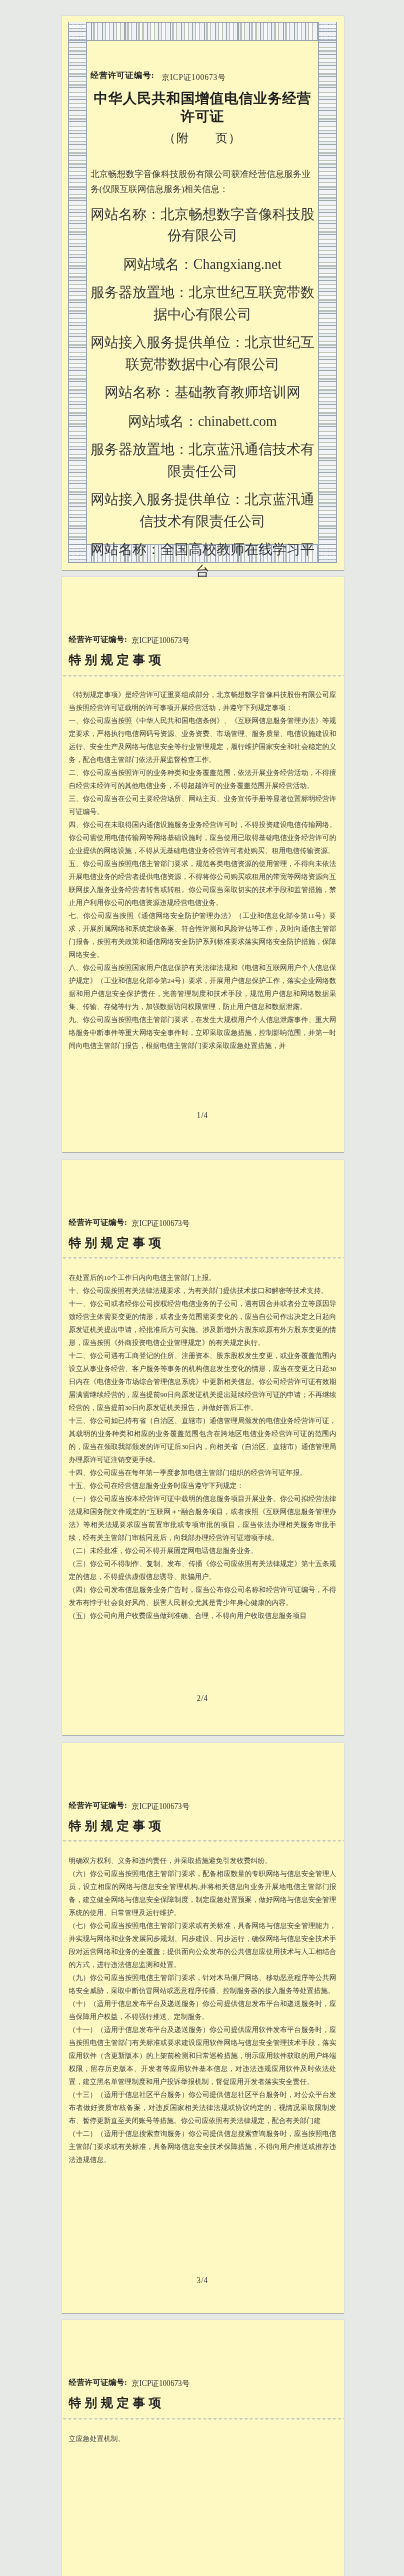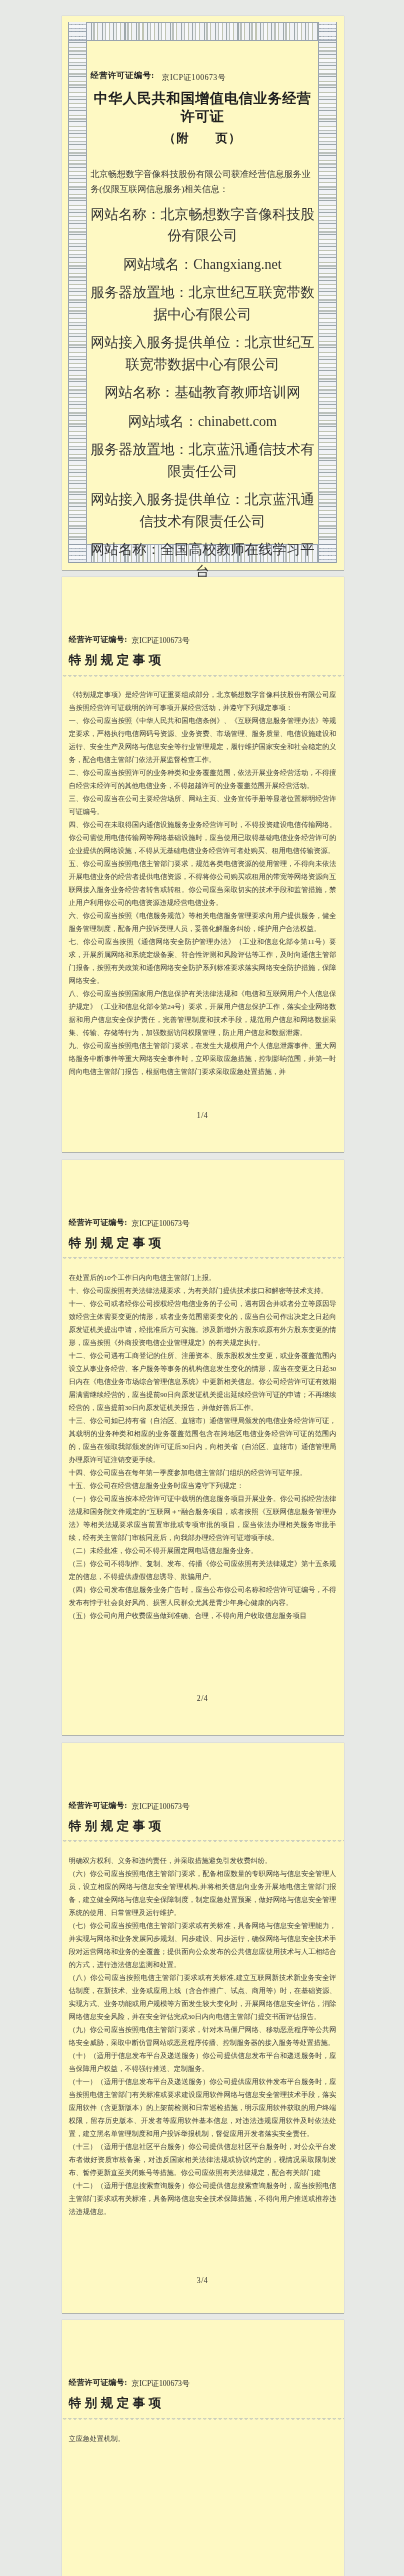--- a/index.html
+++ b/index.html
@@ -44,21 +44,21 @@
   .band-top{top:6.2px;left:6.2px;right:6.2px;height:17.5px;}
   .band-bottom{bottom:6.2px;left:6.2px;right:6.2px;height:17.5px;}
   .band-left{top:6.2px;bottom:6.2px;left:6.2px;width:17.5px;}
   .band-right{top:6.2px;bottom:6.2px;right:6.2px;width:17.5px;}
 
   .cert-content{position:relative;padding:31px 29px 0 29px;}
   .cert-no-row{margin-top:23px;font-size:8.2px;color:#222;}
   .cert-no-label{font-weight:bold;letter-spacing:0.5px;}
   .cert-no-value{font-size:7.7px;position:relative;top:2.6px;margin-left:5.2px;letter-spacing:0.5px;color:#2c2c2c;}
   .cert-title{margin:9.3px 0 0 0;text-align:center;font-size:14px;font-weight:bold;color:#1f1f1f;letter-spacing:0.5px;}
-  .cert-subtitle{margin-top:4.1px;text-align:center;font-size:12px;font-weight:bold;color:#1f1f1f;letter-spacing:1px;}
+  .cert-subtitle{margin-top:4.1px;text-align:center;font-size:12px;font-weight:normal;color:#1f1f1f;letter-spacing:1px;}
   .cert-intro{margin:20.6px 0 7.2px 0;font-size:8.8px;line-height:1.65;color:#343434;}
   .entry{margin:0 0 6.7px 0;font-size:14px;line-height:1.55;color:#343434;text-align:center;}
 
   
   .prov{padding:0 7.2px;}
   .prov-0{height:575px;}
   .prov-1{height:575px;}
   .prov-2{height:570px;}
   .prov-3{height:550px;}
   .prov-head{padding-top:58px;font-size:7.7px;color:#222;}
@@ -122,21 +122,20 @@
       <div class="prov-head"><span class="prov-no-label">经营许可证编号:</span><span class="prov-no-value">京ICP证100673号</span></div>
       <div class="prov-title">特别规定事项</div>
       <div class="zigzag-divider"></div>
       <div class="prov-body">
         <p class="prov-para">《特别规定事项》是经营许可证重要组成部分，北京畅想数字音像科技股份有限公司应当按照经营许可证载明的许可事项开展经营活动，并遵守下列规定事项：</p>
         <p class="prov-para">一、你公司应当按照《中华人民共和国电信条例》、《互联网信息服务管理办法》等规定要求，严格执行电信网码号资源、业务资费、市场管理、服务质量、电信设施建设和运行、安全生产及网络与信息安全等行业管理规定，履行维护国家安全和社会稳定的义务，配合电信主管部门依法开展监督检查工作。</p>
         <p class="prov-para">二、你公司应当按照许可的业务种类和业务覆盖范围，依法开展业务经营活动，不得擅自经营未经许可的其他电信业务，不得超越许可的业务覆盖范围开展经营活动。</p>
         <p class="prov-para">三、你公司应当在公司主要经营场所、网站主页、业务宣传手册等显著位置标明经营许可证编号。</p>
         <p class="prov-para">四、你公司在未取得国内通信设施服务业务经营许可时，不得投资建设电信传输网络。你公司需使用电信传输网等网络基础设施时，应当使用已取得基础电信业务经营许可的企业提供的网络设施，不得从无基础电信业务经营许可者处购买、租用电信传输资源。</p>
         <p class="prov-para">五、你公司应当按照电信主管部门要求，规范各类电信资源的使用管理，不得向未依法开展电信业务的经营者提供电信资源，不得将你公司购买或租用的带宽等网络资源向互联网接入服务业务经营者转售或转租。你公司应当采取切实的技术手段和监管措施，禁止用户利用你公司的电信资源违规经营电信业务。</p>
-        <p class="prov-para">六、你公司应当按照《电信服务规范》等相关电信服务管理要求向用户提供服务，健全服务管理制度，配备用户投诉受理人员，妥善化解服务纠纷，维护用户合法权益。</p>
         <p class="prov-para">七、你公司应当按照《通信网络安全防护管理办法》（工业和信息化部令第11号）要求，开展所属网络和系统定级备案、符合性评测和风险评估等工作，及时向通信主管部门报备，按照有关政策和通信网络安全防护系列标准要求落实网络安全防护措施，保障网络安全。</p>
         <p class="prov-para">八、你公司应当按照国家用户信息保护有关法律法规和《电信和互联网用户个人信息保护规定》（工业和信息化部令第24号）要求，开展用户信息保护工作，落实企业网络数据和用户信息安全保护责任，完善管理制度和技术手段，规范用户信息和网络数据采集、传输、存储等行为，加强数据访问权限管理，防止用户信息和数据泄露。</p>
         <p class="prov-para">九、你公司应当按照电信主管部门要求，在发生大规模用户个人信息泄露事件、重大网络服务中断事件等重大网络安全事件时，立即采取应急措施，控制影响范围，并第一时间向电信主管部门报告，根据电信主管部门要求采取应急处置措施，并</p>
       </div>
       <div class="page-no">1/4</div>
     </section>
     <section class="page prov prov-1">
       <div class="prov-head"><span class="prov-no-label">经营许可证编号:</span><span class="prov-no-value">京ICP证100673号</span></div>
       <div class="prov-title">特别规定事项</div>
       <div class="zigzag-divider"></div>
@@ -157,21 +156,20 @@
       <div class="page-no">2/4</div>
     </section>
     <section class="page prov prov-2">
       <div class="prov-head"><span class="prov-no-label">经营许可证编号:</span><span class="prov-no-value">京ICP证100673号</span></div>
       <div class="prov-title">特别规定事项</div>
       <div class="zigzag-divider"></div>
       <div class="prov-body">
         <p class="prov-para">明确双方权利、义务和违约责任，并采取措施避免引发收费纠纷。</p>
         <p class="prov-para">（六）你公司应当按照电信主管部门要求，配备相应数量的专职网络与信息安全管理人员，设立相应的网络与信息安全管理机构,并将相关信息向业务开展地电信主管部门报备，建立健全网络与信息安全保障制度，制定应急处置预案，做好网络与信息安全管理系统的使用、日常管理及运行维护。</p>
         <p class="prov-para">（七）你公司应当按照电信主管部门要求或有关标准，具备网络与信息安全管理能力，并实现与网络和业务发展同步规划、同步建设、同步运行，确保网络与信息安全技术手段对运营网络和业务的全覆盖；提供面向公众发布的公共信息应使用技术与人工相结合的方式，进行违法信息监测和处置。</p>
-        <p class="prov-para">（八）你公司应当按照电信主管部门要求或有关标准,建立互联网新技术新业务安全评估制度，在新技术、业务或应用上线（含合作推广、试点、商用等）时，在基础资源、实现方式、业务功能或用户规模等方面发生较大变化时，开展网络信息安全评估，消除网络信息安全风险，并在安全评估完成30日内向电信主管部门提交书面评估报告。</p>
         <p class="prov-para">（九）你公司应当按照电信主管部门要求，针对木马僵尸网络、移动恶意程序等公共网络安全威胁，采取中断仿冒网站或恶意程序传播、控制服务器的接入服务等处置措施。</p>
         <p class="prov-para">（十）（适用于信息发布平台及递送服务）你公司提供信息发布平台和递送服务时，应当保障用户权益，不得强行推送、定制服务。</p>
         <p class="prov-para">（十一）（适用于信息发布平台及递送服务）你公司提供应用软件发布平台服务时，应当按照电信主管部门有关标准或要求建设应用软件网络与信息安全管理技术手段，落实应用软件（含更新版本）的上架前检测和日常巡检措施，明示应用软件获取的用户终端权限，留存历史版本、开发者等应用软件基本信息，对违法违规应用软件及时依法处置，建立黑名单管理制度和用户投诉举报机制，督促应用开发者落实安全责任。</p>
         <p class="prov-para">（十三）（适用于信息社区平台服务）你公司提供信息社区平台服务时，对公众平台发布者做好资质审核备案，对违反国家相关法律法规或协议约定的，视情况采取限制发布、暂停更新直至关闭账号等措施。你公司应依照有关法律规定，配合有关部门建</p>
         <p class="prov-para">（十二）（适用于信息搜索查询服务）你公司提供信息搜索查询服务时，应当按照电信主管部门要求或有关标准，具备网络信息安全技术保障措施，不得向用户推送或推荐违法违规信息。</p>
       </div>
       <div class="page-no">3/4</div>
     </section>
     <section class="page prov prov-3">
       <div class="prov-head"><span class="prov-no-label">经营许可证编号:</span><span class="prov-no-value">京ICP证100673号</span></div>

